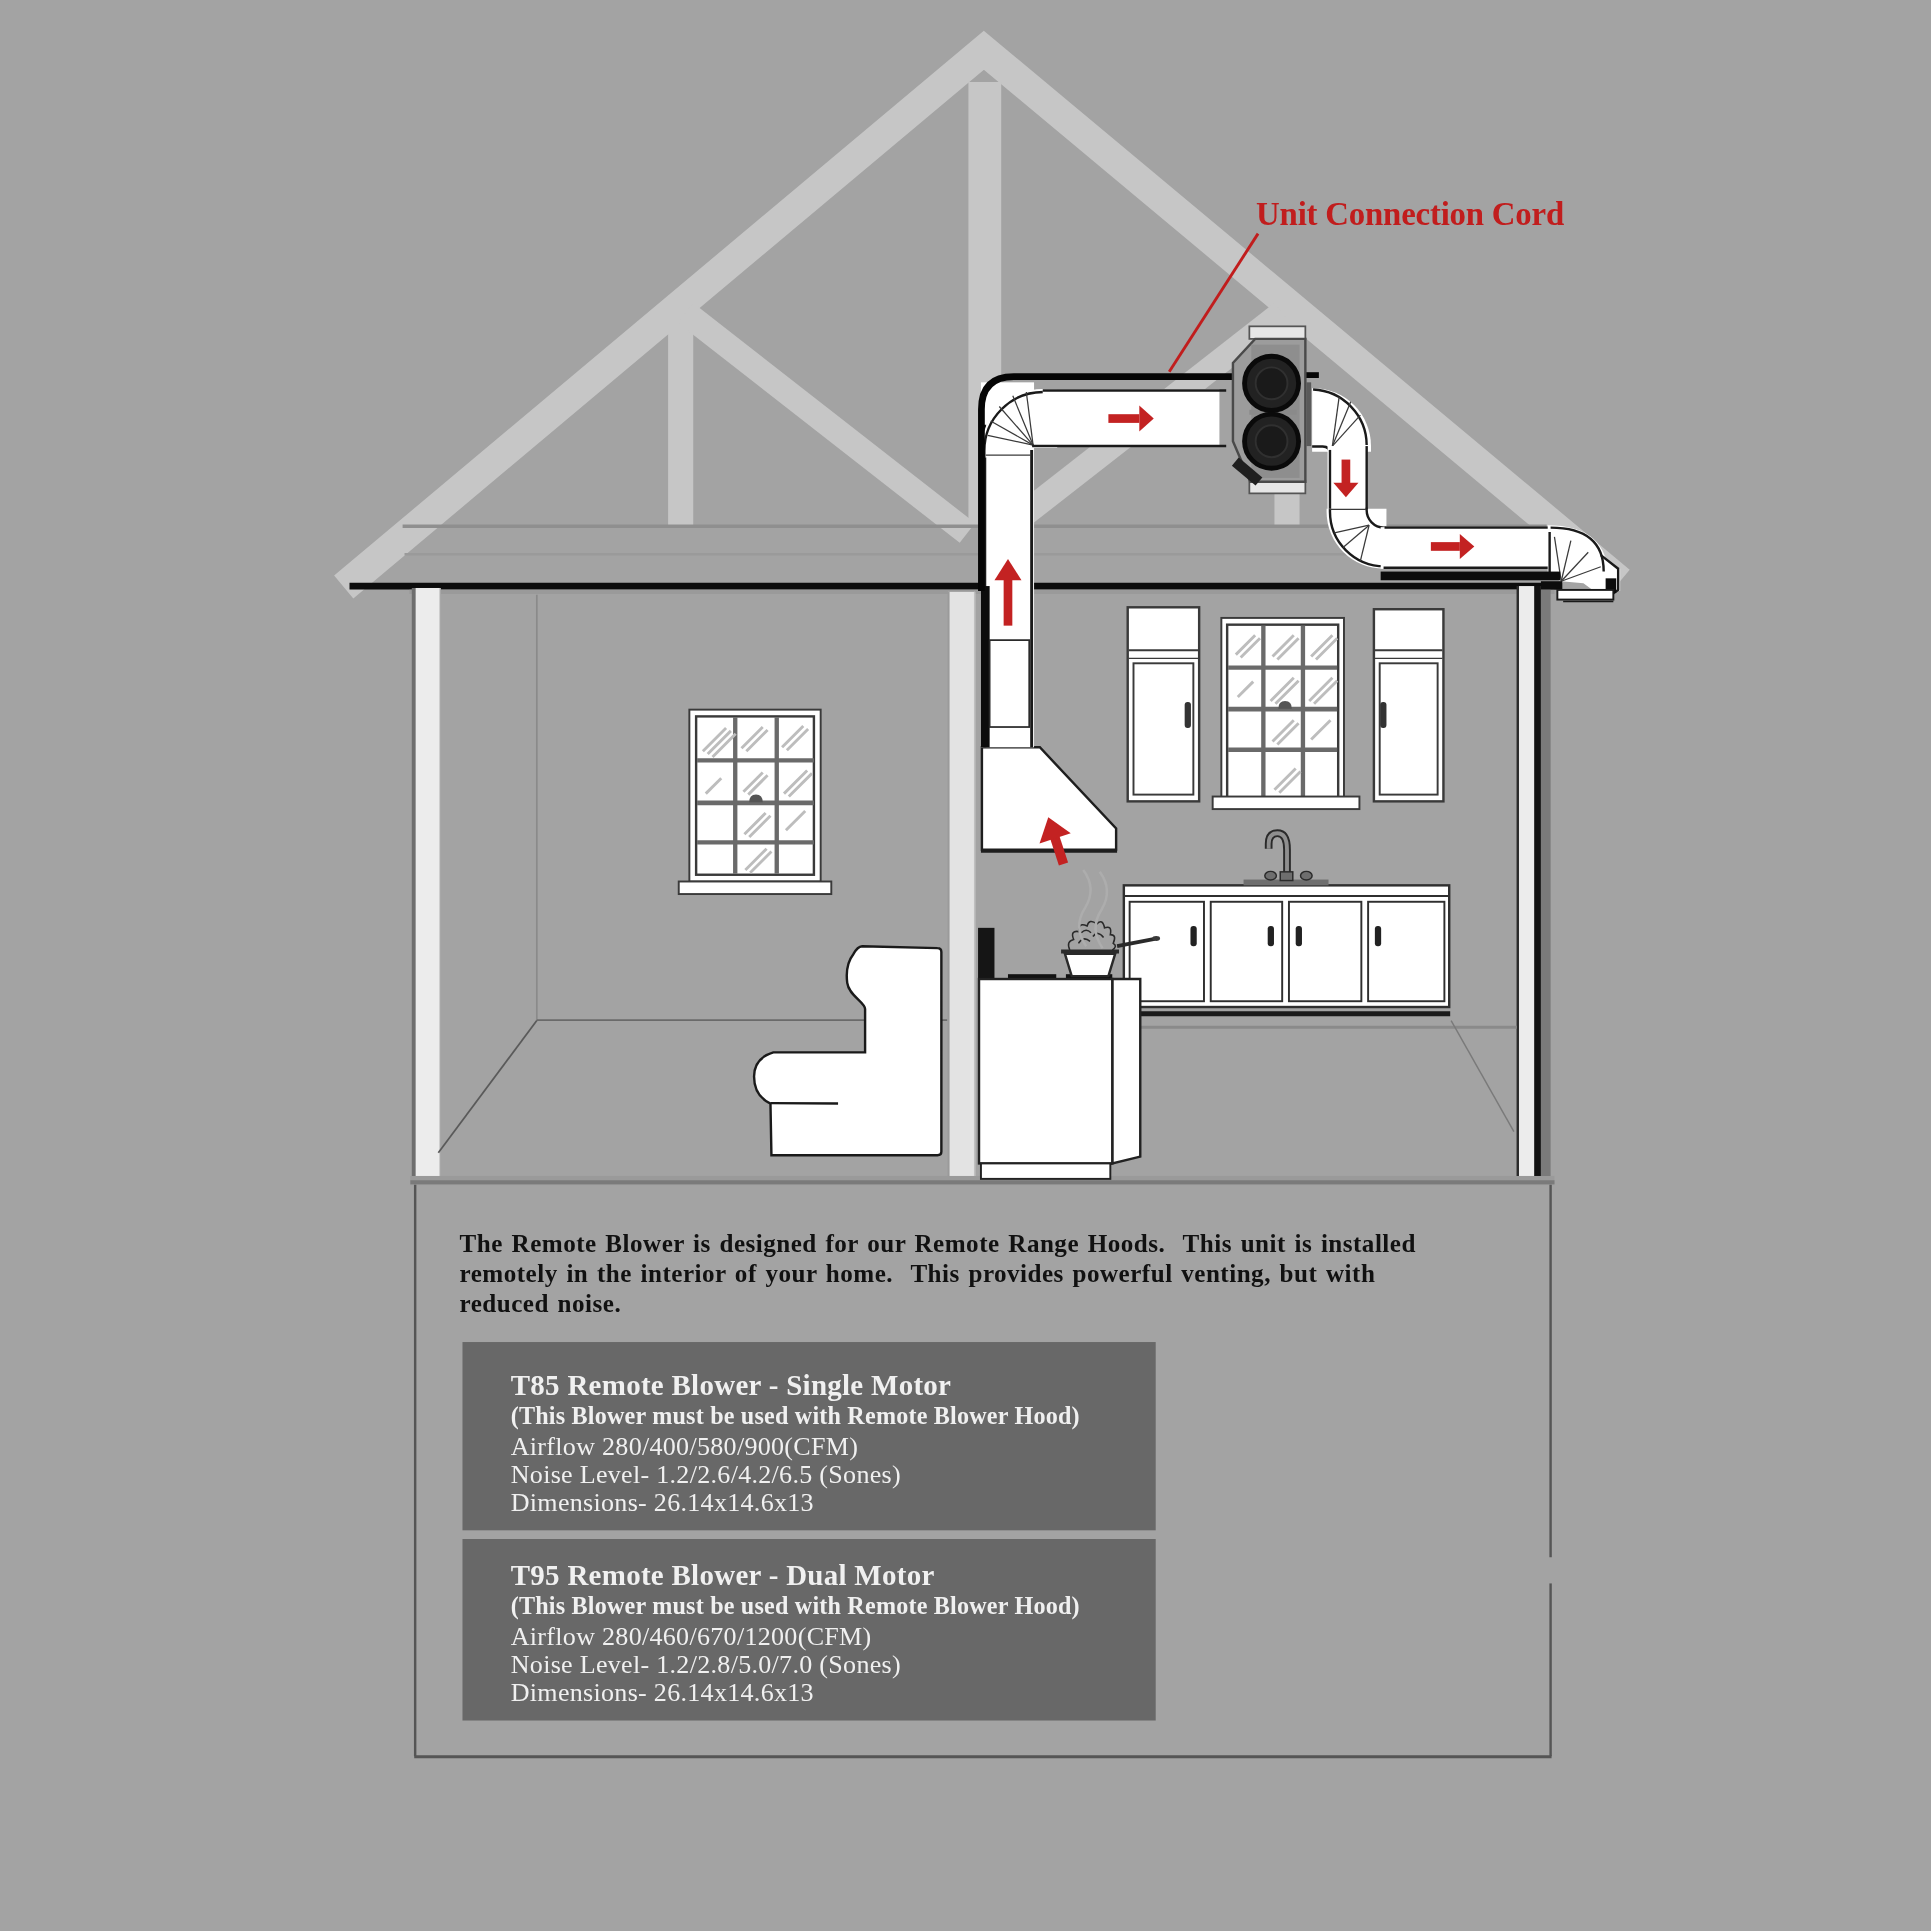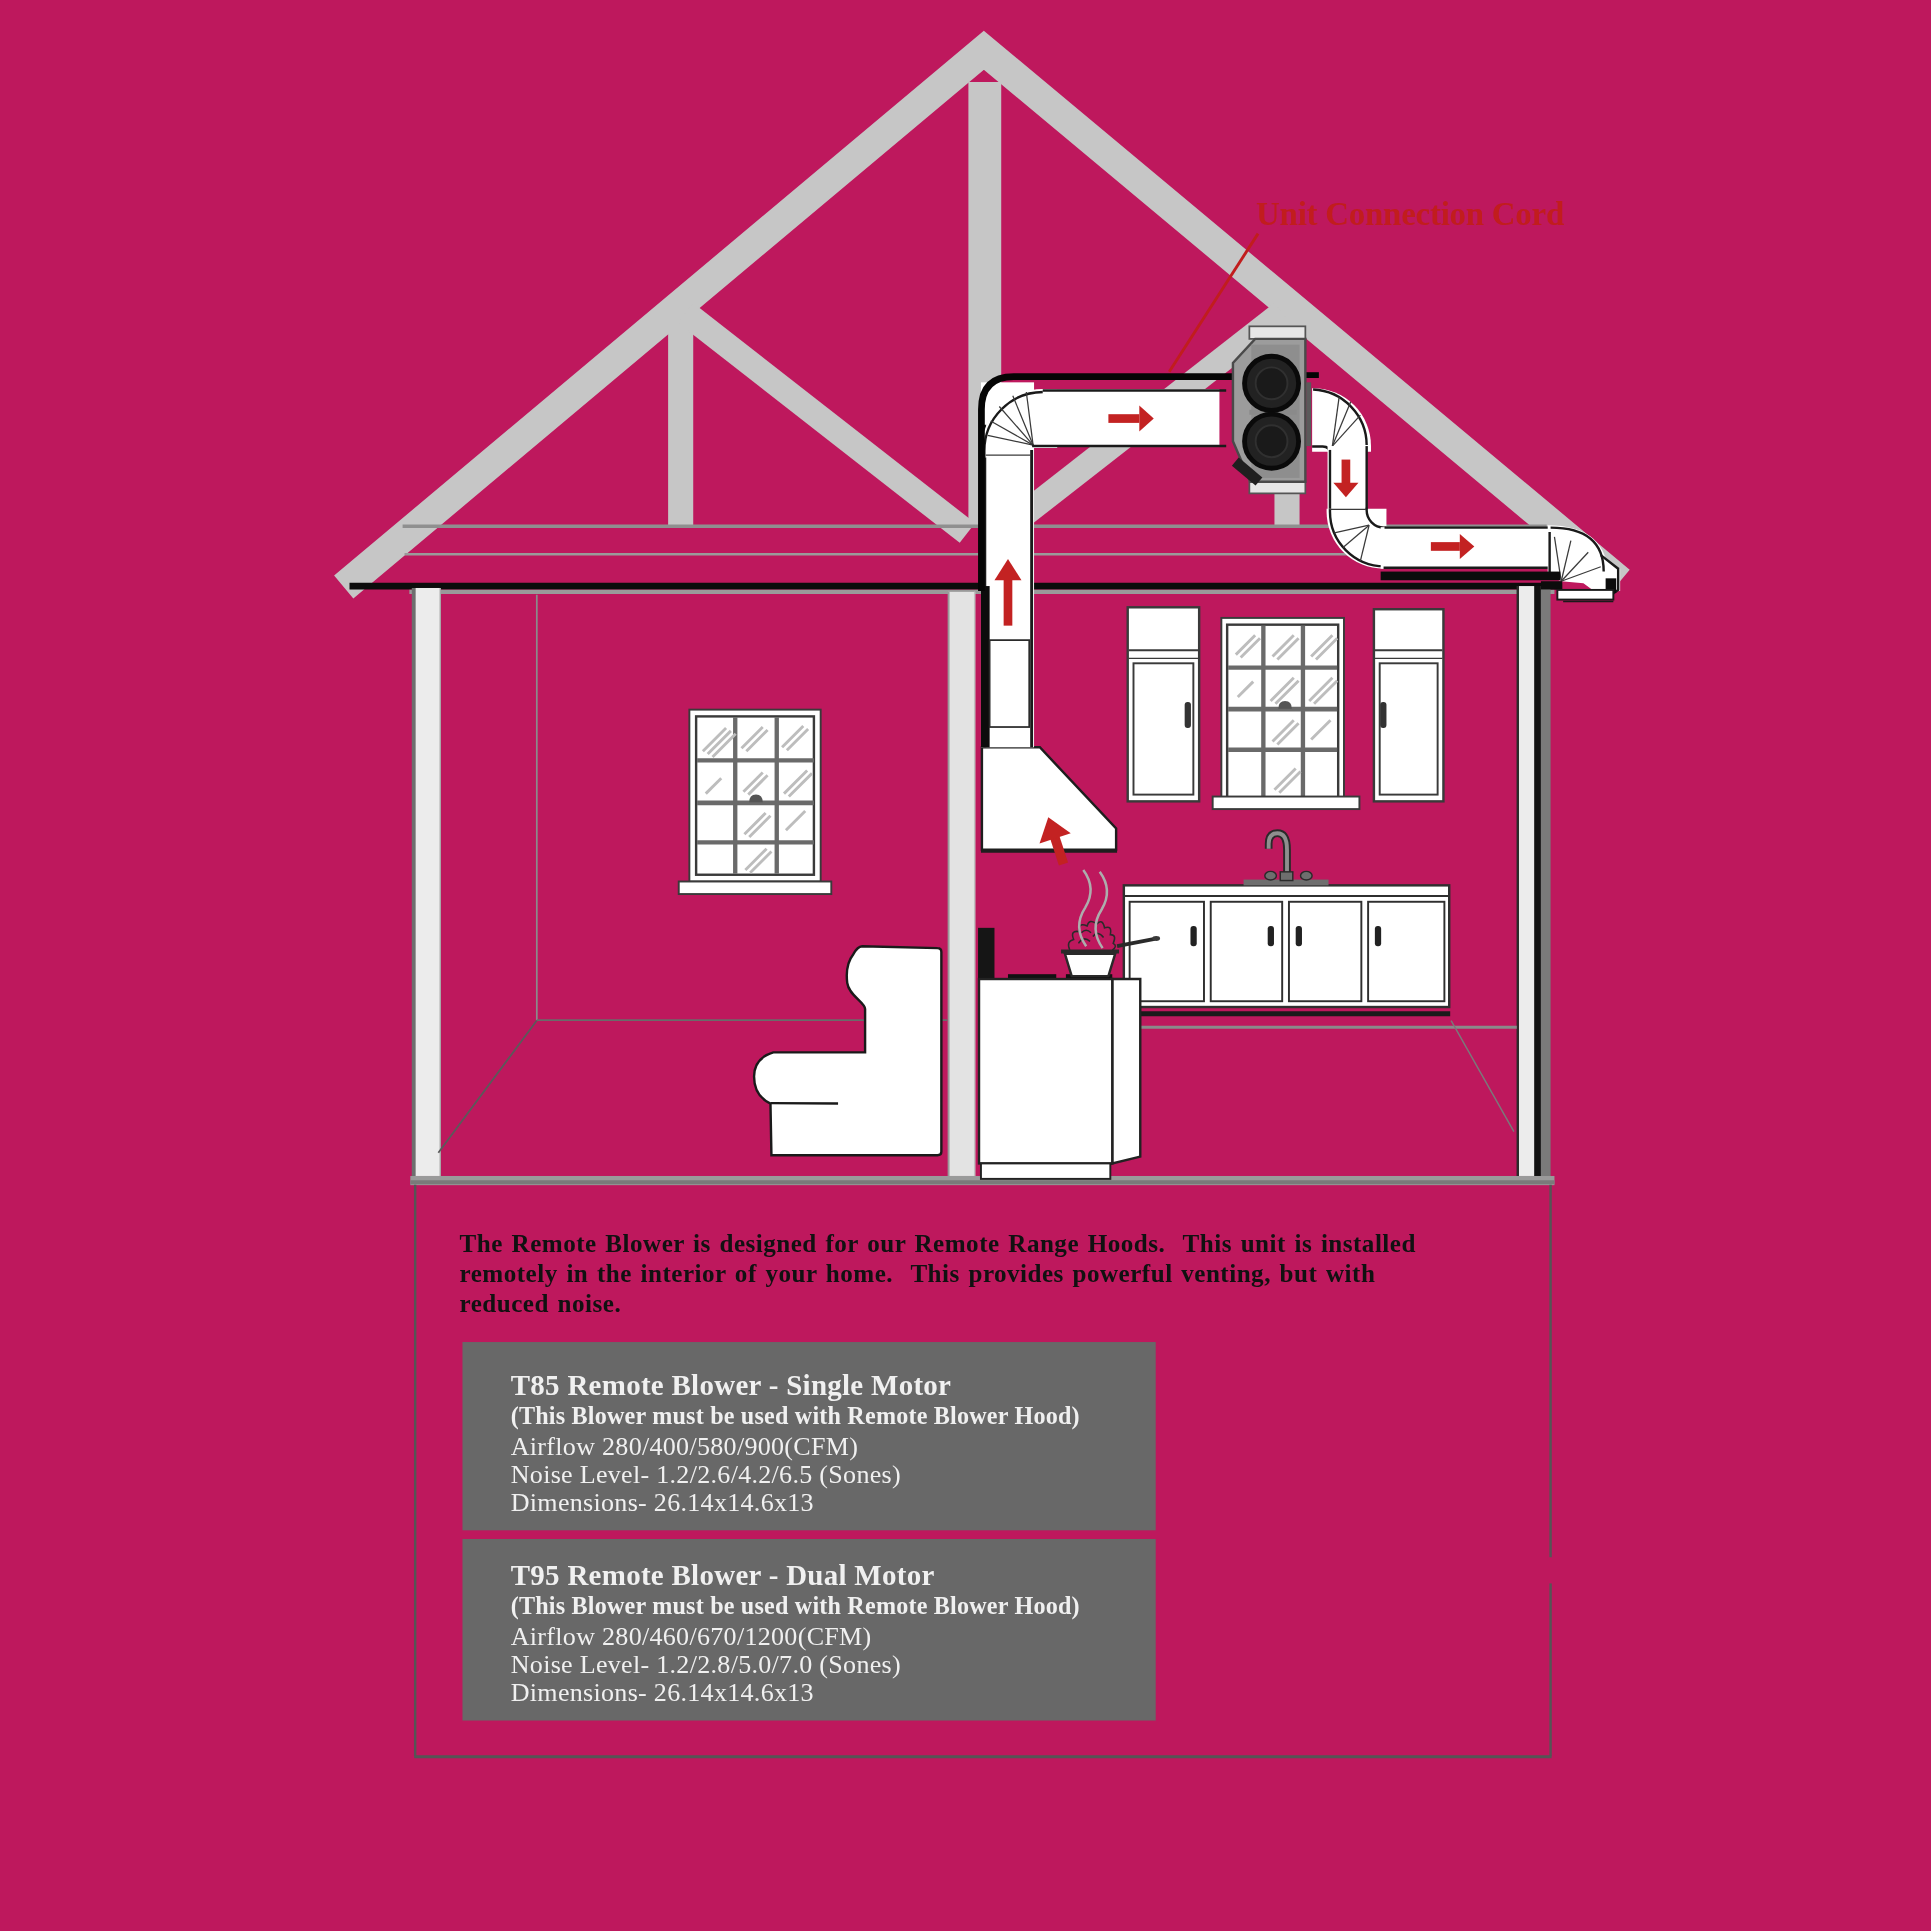--- a/index.html
+++ b/index.html
@@ -1,16 +1,16 @@
 <!DOCTYPE html>
 <html><head>
 <meta charset="utf-8">
 <style>
   html,body{margin:0;padding:0;background:#fdfdfd;}
-  .page{width:1931px;height:1931px;position:relative;overflow:hidden;background:#be185d;}
+  .page{width:1931px;height:1931px;position:relative;overflow:hidden;background:#a3a3a3;}
   svg{position:absolute;left:0;top:0;}
   text{font-family:"Liberation Serif", serif;}
 </style>
 </head>
 <body>
 <div class="page">
 <svg width="1931" height="1931" viewBox="0 0 2000 2000">
 
 <g stroke="#c6c6c6" fill="none">
 

